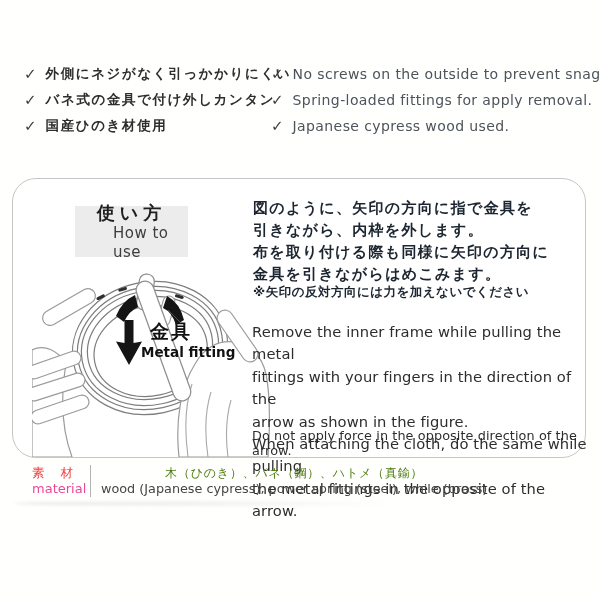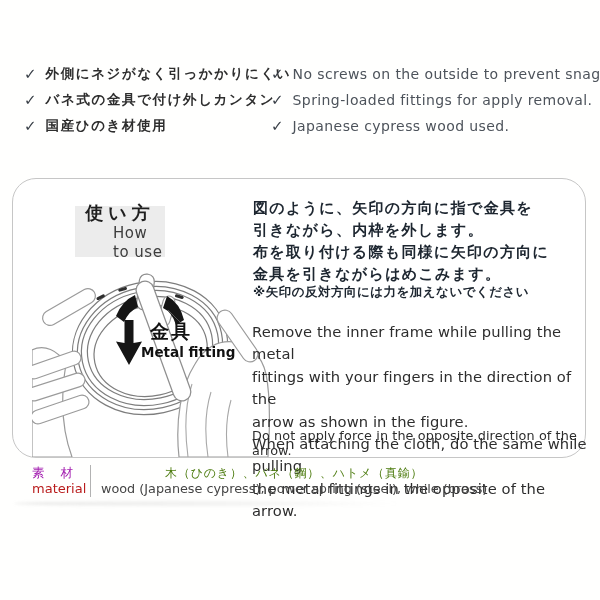--- a/index.html
+++ b/index.html
@@ -14,21 +14,21 @@
   .check-row{display:flex;align-items:center;height:26px;white-space:nowrap;}
   .check-mark{font-size:15px;color:#3a4048;margin-right:9px;font-weight:400;}
   .check-text-jp{font-size:13.5px;font-weight:600;color:#2e2e2e;letter-spacing:1.6px;}
   .check-text-en{font-size:14px;font-weight:400;color:#4d535b;letter-spacing:0.4px;}
   
   .howto-box{
     position:absolute;left:12px;top:178px;width:572px;height:278px;
     border:1.5px solid #c6c6c6;border-radius:24px;background:#fff;
   }
   .howto-label{
-    position:absolute;left:75px;top:206px;width:90px;height:51px;background:#ececec;
+    position:absolute;left:75px;top:206px;width:113px;height:51px;background:#ececec;
     display:flex;flex-direction:column;align-items:center;justify-content:center;
   }
   .howto-label-jp{font-size:18px;font-weight:700;color:#1f1f1f;letter-spacing:5px;line-height:22px;}
   .howto-label-en{font-size:15px;color:#3d3d3d;line-height:19px;letter-spacing:0.5px;margin-left:38px;}
   
   .jp-instructions{
     position:absolute;left:253px;top:197px;width:330px;
     font-size:15px;font-weight:600;color:#1d2630;letter-spacing:1.3px;line-height:22px;
   }
   .jp-note{
@@ -43,22 +43,22 @@
     position:absolute;left:252px;top:428px;width:335px;
     font-size:12.8px;color:#2d2d2d;letter-spacing:0.1px;
   }
   
   .fitting-label-jp{position:absolute;left:150px;top:319px;font-size:19px;font-weight:700;color:#111;letter-spacing:2px;}
   .fitting-label-en{position:absolute;left:141px;top:344px;font-size:13.5px;font-weight:700;color:#111;}
   .illustration{position:absolute;left:32px;top:252px;width:240px;height:205px;}
   
   .materials{position:absolute;left:32px;top:464px;display:flex;align-items:stretch;}
   .mat-labels{width:52px;display:flex;flex-direction:column;justify-content:space-between;padding:1px 0;}
-  .mat-label-jp{font-size:12.5px;color:#a21caf;letter-spacing:6px;line-height:16px;}
-  .mat-label-en{font-size:13px;color:#b91c1c;line-height:16px;}
+  .mat-label-jp{font-size:12.5px;color:#ef4444;letter-spacing:6px;line-height:16px;}
+  .mat-label-en{font-size:13px;color:#ec4899;line-height:16px;}
   .mat-divider{width:1px;background:#b2b2b2;margin:1px 10px 1px 6px;}
   .mat-values{display:flex;flex-direction:column;justify-content:space-between;padding:1px 0;}
   .mat-value-jp{font-size:12px;color:#4d7c0f;letter-spacing:0.8px;line-height:16px;white-space:nowrap;text-align:center;}
   .mat-value-en{font-size:12.8px;color:#454545;line-height:16px;white-space:nowrap;}
   
   .edge-shadow{
     position:absolute;left:14px;top:501px;width:392px;height:5px;border-radius:50%;
     background:linear-gradient(to right, rgba(120,120,120,0.16), rgba(150,150,150,0.10) 60%, rgba(160,160,160,0.0));
     filter:blur(1.5px);
   }

